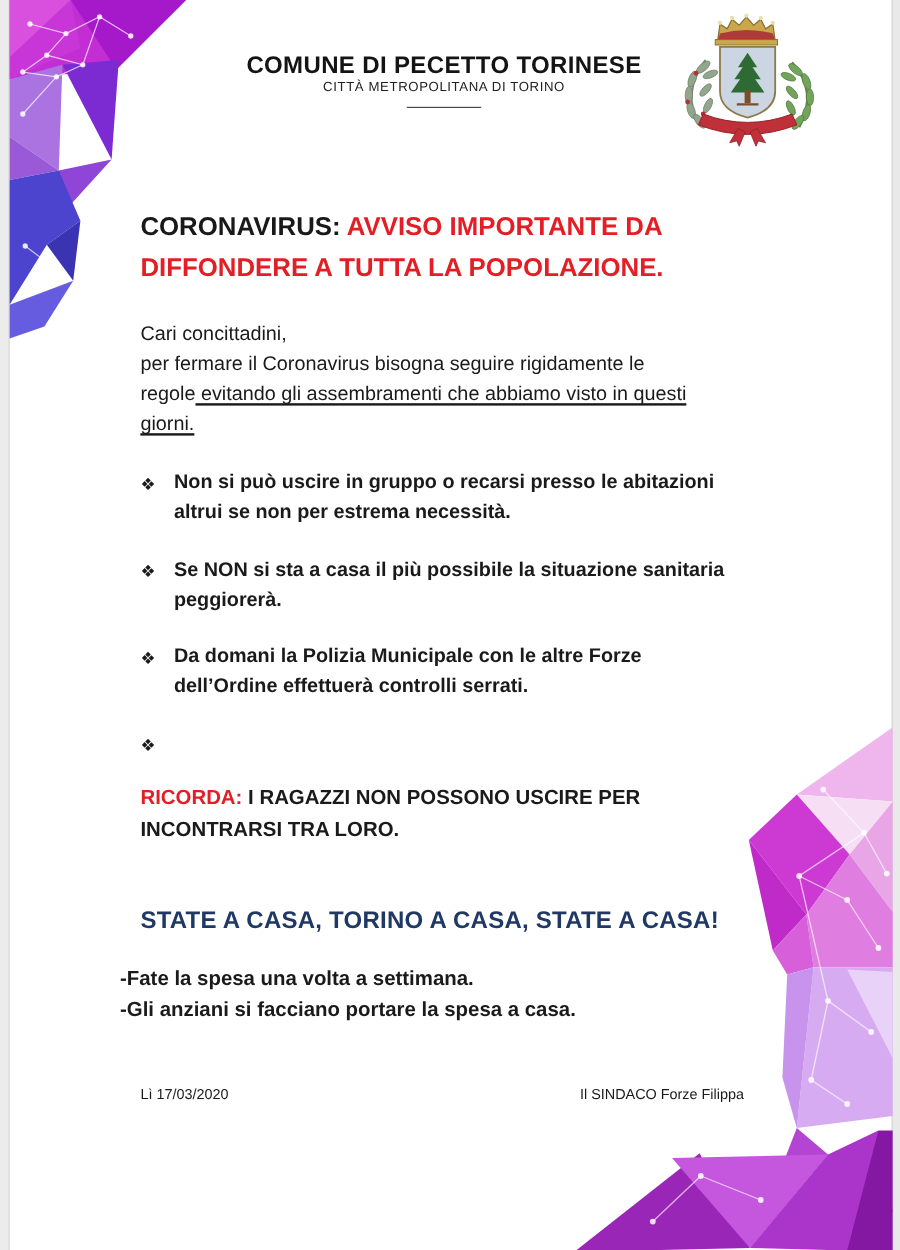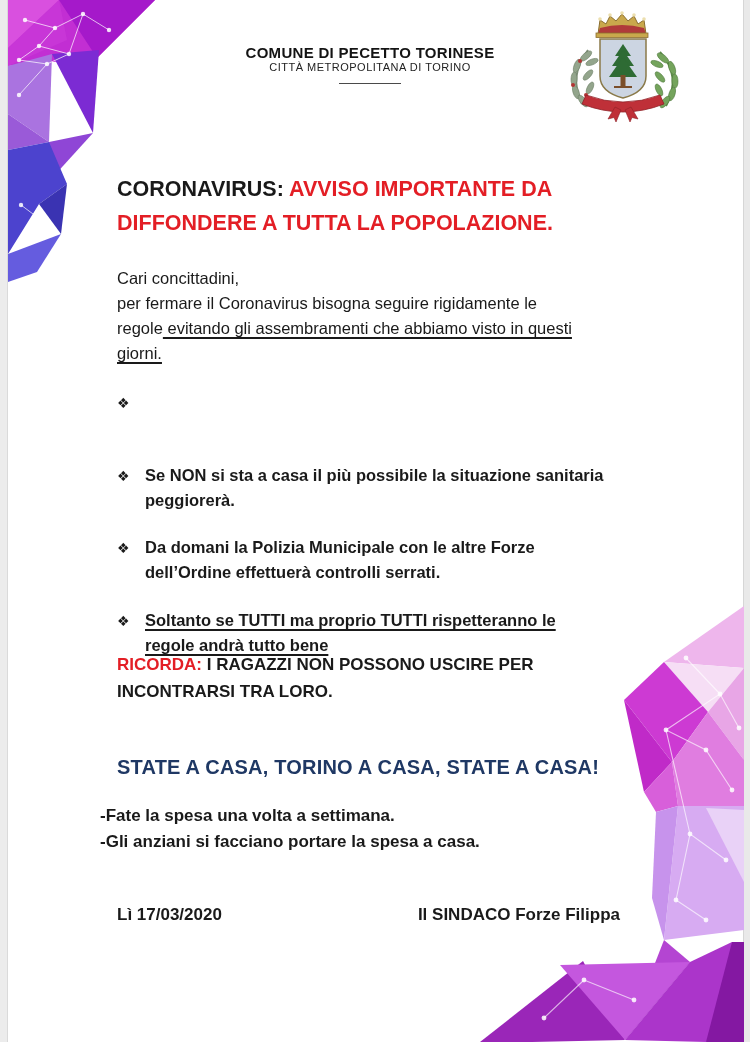--- a/index.html
+++ b/index.html
@@ -6,21 +6,21 @@
   body{
     width:750px;height:1042px;position:relative;overflow:hidden;
     background:#ffffff;color:#1c1c1c;
     font-family:"Liberation Sans","DejaVu Sans",sans-serif;
   }
   .edge-left{position:absolute;left:0;top:0;width:7px;height:1042px;background:#ececec;border-right:1px solid #dadada;}
   .edge-right{position:absolute;right:0;top:0;width:6px;height:1042px;background:#e9e9e9;border-left:1px solid #d6d6d6;}
   .deco{position:absolute;pointer-events:none;}
 
   .header{position:absolute;left:150px;top:44px;width:440px;text-align:center;}
-  .header-title{font-size:15px;font-weight:bold;letter-spacing:.3px;color:#141414;}
+  .header-title{font-size:20px;font-weight:bold;letter-spacing:.3px;color:#141414;}
   .header-subtitle{font-size:11px;margin-top:0;letter-spacing:.5px;color:#222;}
   .header-divider{width:62px;border-top:1.3px solid #4a4a4a;margin:10px auto 0;}
 
   .crest{position:absolute;left:560px;top:4px;}
 
   .doc-title{position:absolute;left:117px;top:172px;width:545px;
     font-size:21.5px;font-weight:bold;line-height:34px;white-space:pre-line;color:#191919;}
   .red{color:var(--accent_red,#e31e25);}
   .u{text-decoration:underline;text-decoration-thickness:1.5px;text-underline-offset:3px;}
 
@@ -33,21 +33,21 @@
   .bullet .btext{white-space:pre-line;}
   .b1{top:390px}.b2{top:463px}.b3{top:535px}.b4{top:608px}
 
   .reminder{position:absolute;left:117px;top:651px;width:545px;
     font-size:17px;font-weight:bold;line-height:27px;white-space:pre-line;color:#1a1a1a;}
   .slogan{position:absolute;left:117px;top:756px;width:560px;
     font-size:20px;font-weight:bold;letter-spacing:.2px;color:var(--slogan_navy,#1f3864);}
   .advice{position:absolute;left:100px;top:803px;width:545px;
     font-size:17px;font-weight:bold;line-height:26px;white-space:pre-line;color:#1a1a1a;}
   .footer-row{position:absolute;left:117px;top:905px;width:503px;display:flex;
-    justify-content:space-between;font-size:17px;font-weight:bold;color:#1a1a1a;}
+    justify-content:space-between;font-size:12px;font-weight:normal;color:#1a1a1a;}
 </style>
 </head>
 <body>
 
 <div class="edge-left"></div>
 <div class="edge-right"></div>
 
 <svg class="deco" style="left:7px;top:0;" width="300" height="300" viewBox="0 0 300 300">
   <polygon points="1,0 148,0 90,58 1,66" fill="#c22ed3"></polygon>
   <polygon points="1,0 52,0 1,48" fill="#d950df"></polygon>
@@ -185,35 +185,35 @@
 <div class="doc-title"><span>CORONAVIRUS:</span><span class="red"> AVVISO IMPORTANTE DA
 DIFFONDERE A TUTTA LA POPOLAZIONE.</span></div>
 
 <div class="intro"><span>Cari concittadini,
 per fermare il Coronavirus bisogna seguire rigidamente le
 regole</span><span class="u"> evitando gli assembramenti che abbiamo visto in questi
 giorni.</span></div>
 
 <div class="bullet b1">
   <span class="marker">❖</span>
+  <span class="btext">Non si può uscire in gruppo o recarsi presso le abitazioni
+altrui se non per estrema necessità.</span>
 </div>
 <div class="bullet b2">
   <span class="marker">❖</span>
   <span class="btext">Se NON si sta a casa il più possibile la situazione sanitaria
 peggiorerà.</span>
 </div>
 <div class="bullet b3">
   <span class="marker">❖</span>
   <span class="btext">Da domani la Polizia Municipale con le altre Forze
 dell’Ordine effettuerà controlli serrati.</span>
 </div>
 <div class="bullet b4">
   <span class="marker">❖</span>
-  <span class="btext u">Soltanto se TUTTI ma proprio TUTTI rispetteranno le
-regole andrà tutto bene</span>
 </div>
 
 <div class="reminder"><span class="red">RICORDA:</span><span> I RAGAZZI NON POSSONO USCIRE PER
 INCONTRARSI TRA LORO.</span></div>
 
 <div class="slogan">STATE A CASA, TORINO A CASA, STATE A CASA!</div>
 
 <div class="advice"><span>-Fate la spesa una volta a settimana.</span><span>
 </span><span>-Gli anziani si facciano portare la spesa a casa.</span></div>
 

